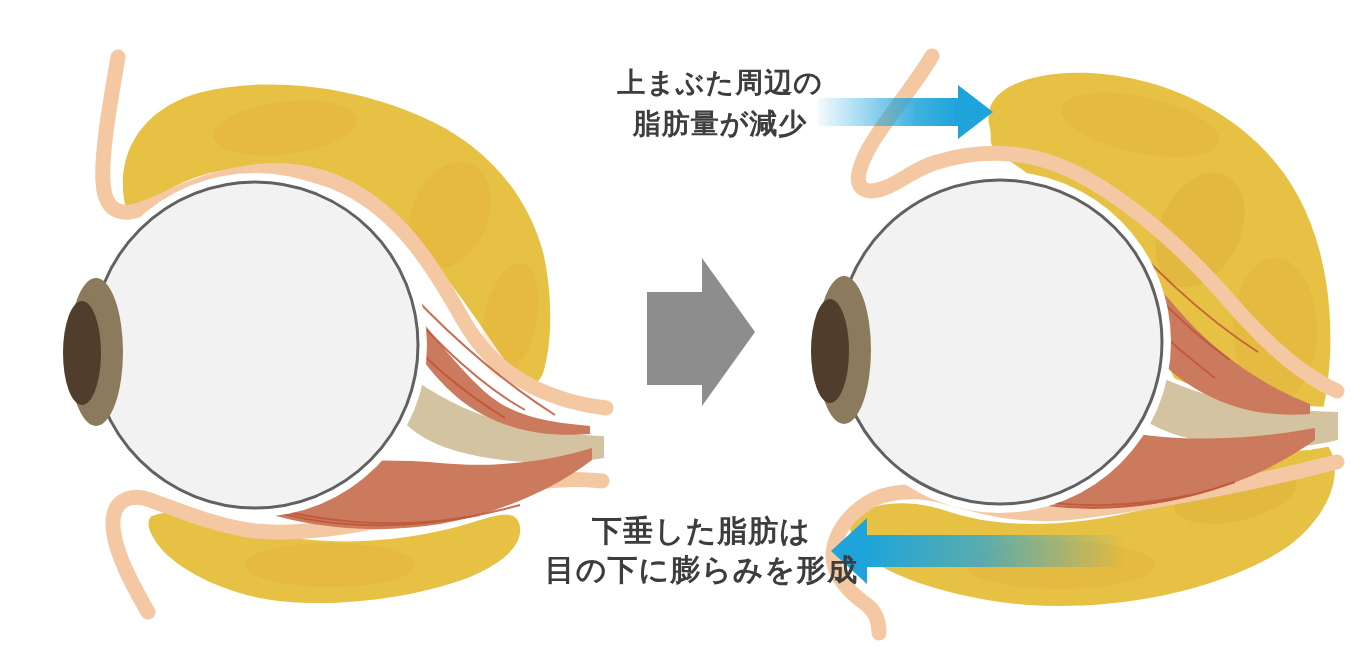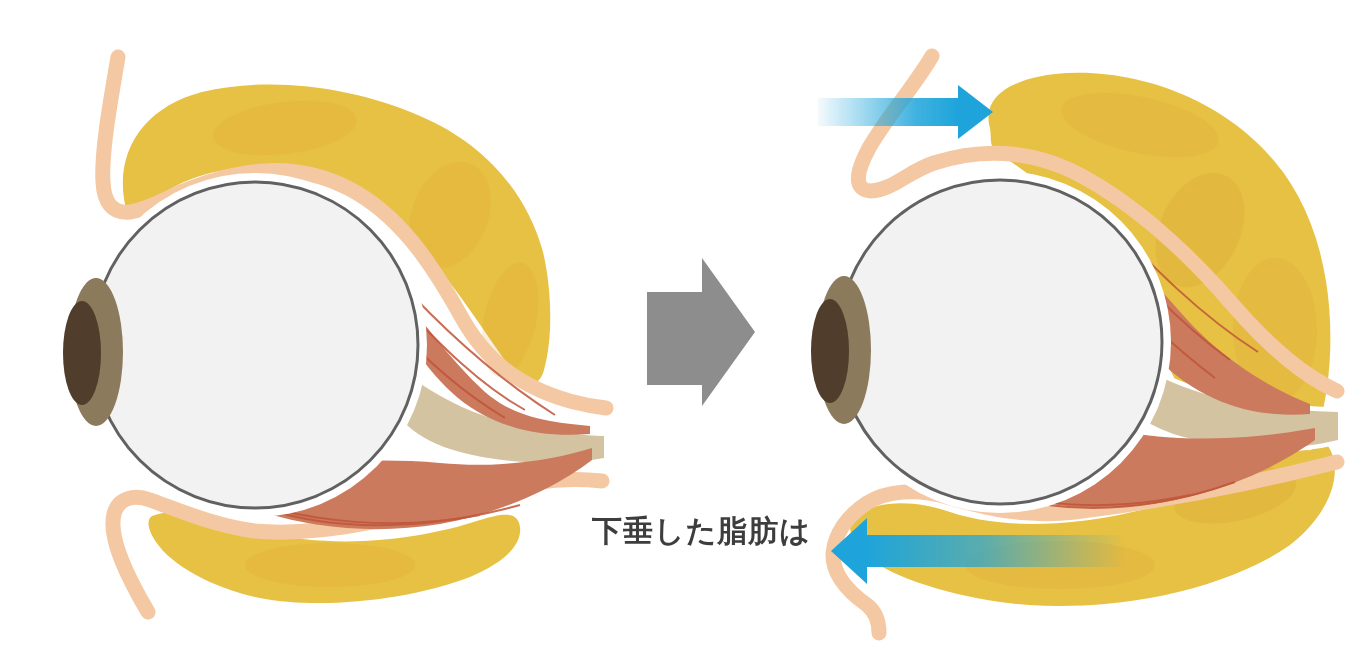--- a/index.html
+++ b/index.html
@@ -145,18 +145,23 @@
     <ellipse cx="830" cy="351" rx="19" ry="52" fill="#503d2b"></ellipse>
   </g>
 
   <path d="M 647,292 L 702,292 L 702,258 L 755,332 L 702,406 L 702,385 L 647,385 Z" fill="#8d8d8d"></path>
 
   <path fill="url(#gradTop)" d="M 818,98 L 958,98 L 958,85 L 993,112 L 958,139 L 958,126 L 818,126 Z"></path>
 
   <path fill="url(#gradBottom)" d="M 1125,535 L 867,535 L 867,518 L 831,551 L 867,584 L 867,567 L 1125,567 Z"></path>
 </svg>
 
+<div id="top-annotation" class="annotation">
+  <div>上まぶた周辺の</div>
+  <div>脂肪量が減少</div>
+</div>
 
 <div id="bottom-annotation" class="annotation">
   <div>下垂した脂肪は</div>
+  <div>目の下に膨らみを形成</div>
 </div>
 
 </div>
 
 </body></html>

